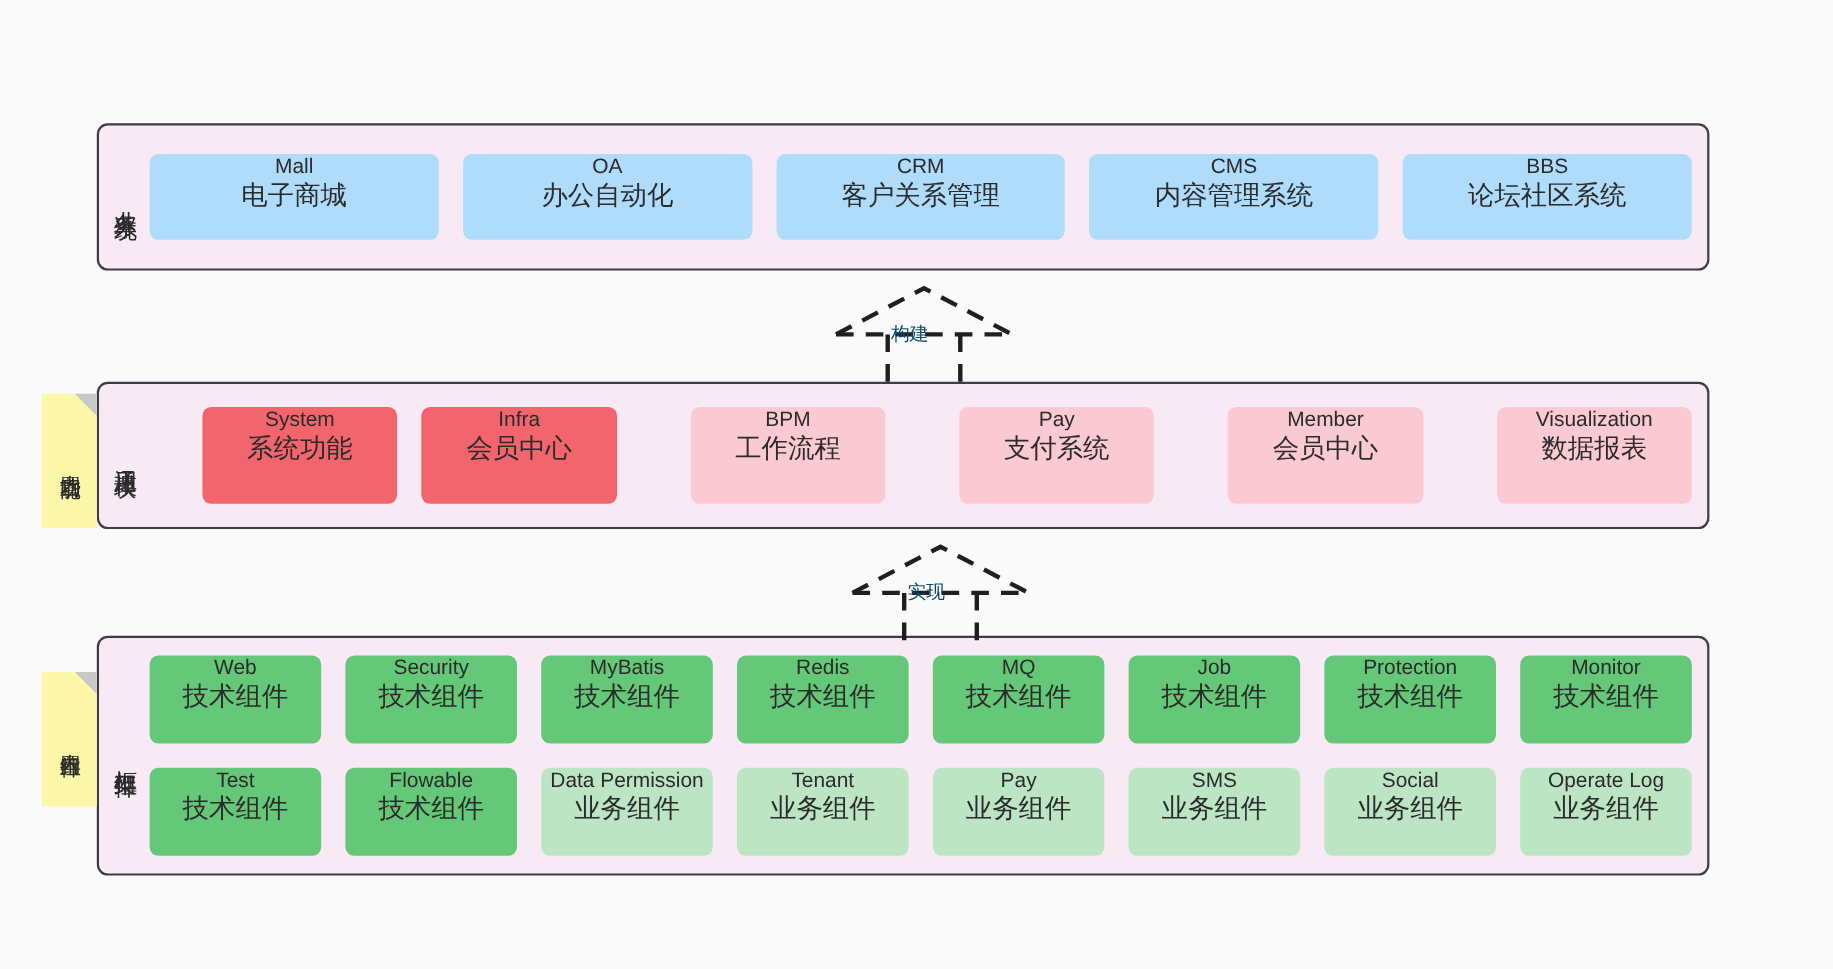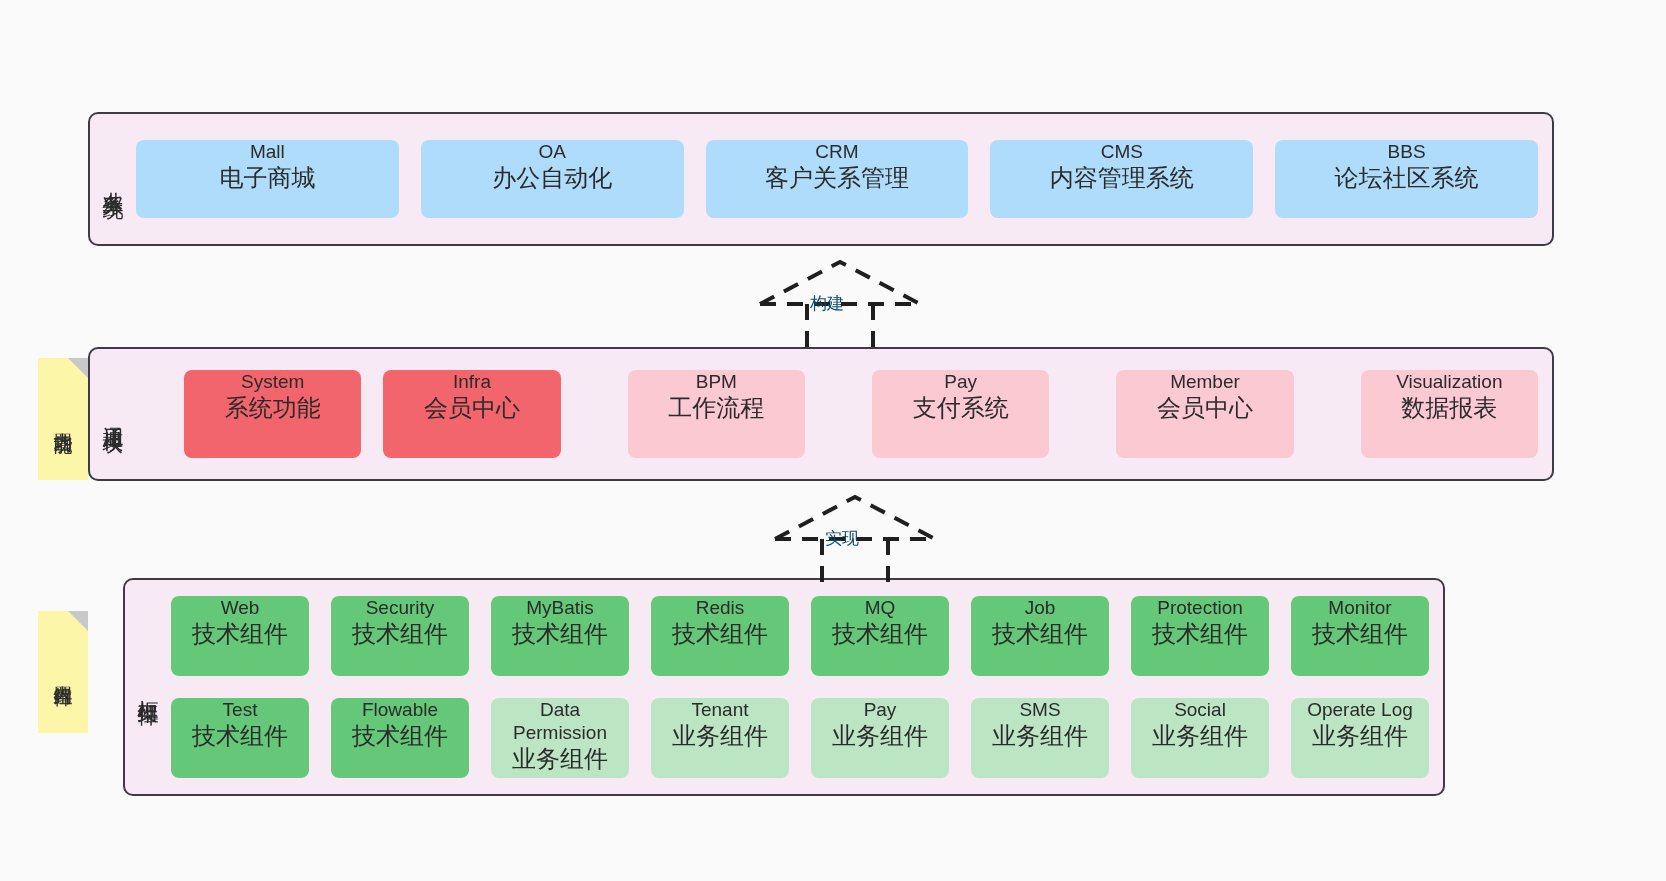--- a/index.html
+++ b/index.html
@@ -218,21 +218,21 @@
       <polyline points="123,54 123,100" fill="none" stroke="#1F1F1F" stroke-width="4" stroke-dasharray="16,11"></polyline>
     </svg>
     <span class="connector-label" style="left:60px; top:42px;">实现</span>
   </div>
 
   <div class="note" style="left:38px; top:611px; width:50px; height:122px;">
     <span class="fold"></span>
     <span class="note-text">内置组件</span>
   </div>
 
-  <div class="layer" id="layer-framework-components" style="left:88px; top:578px; width:1322px; height:218px;margin-left:35px;">
+  <div class="layer" id="layer-framework-components" style="left:88px; top:578px; width:1466px; height:218px;">
     <div class="layer-title">框架组件</div>
     <div class="layer-body">
 
       <div class="row">
         <div class="box green">
           <span class="t1">Web</span>
           <span class="t2">技术组件</span>
         </div>
         <div class="box green">
           <span class="t1">Security</span>

